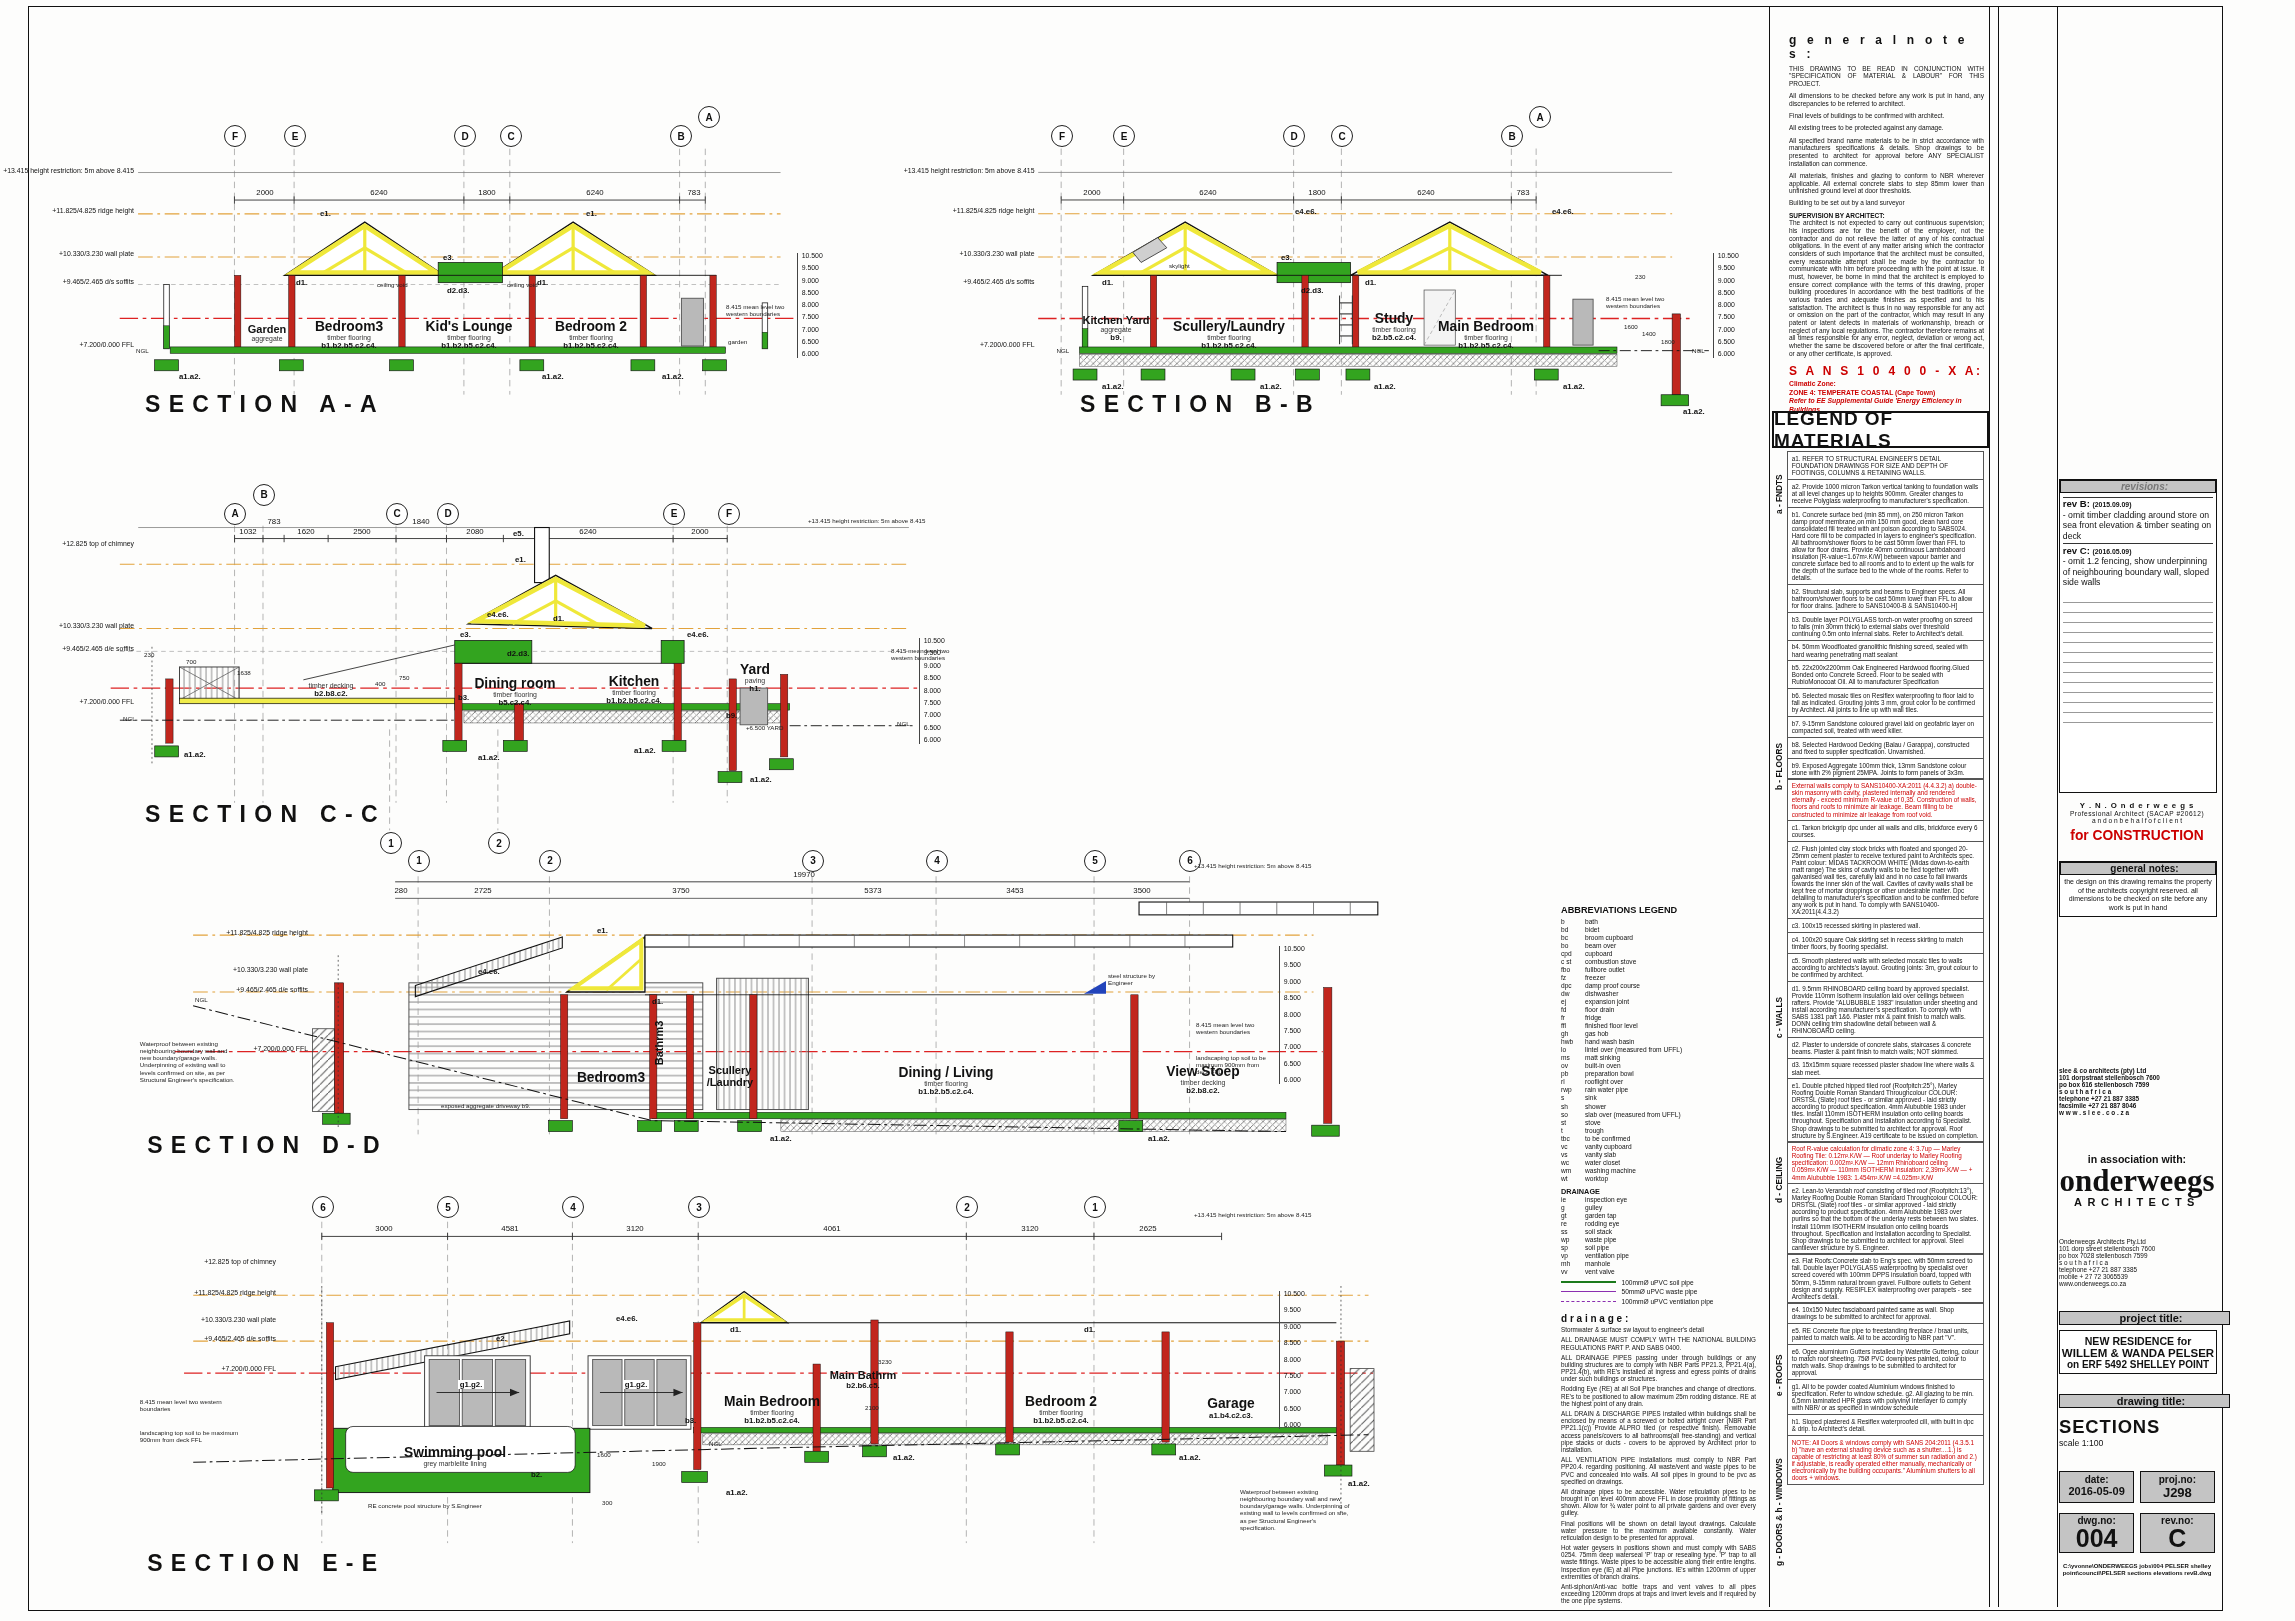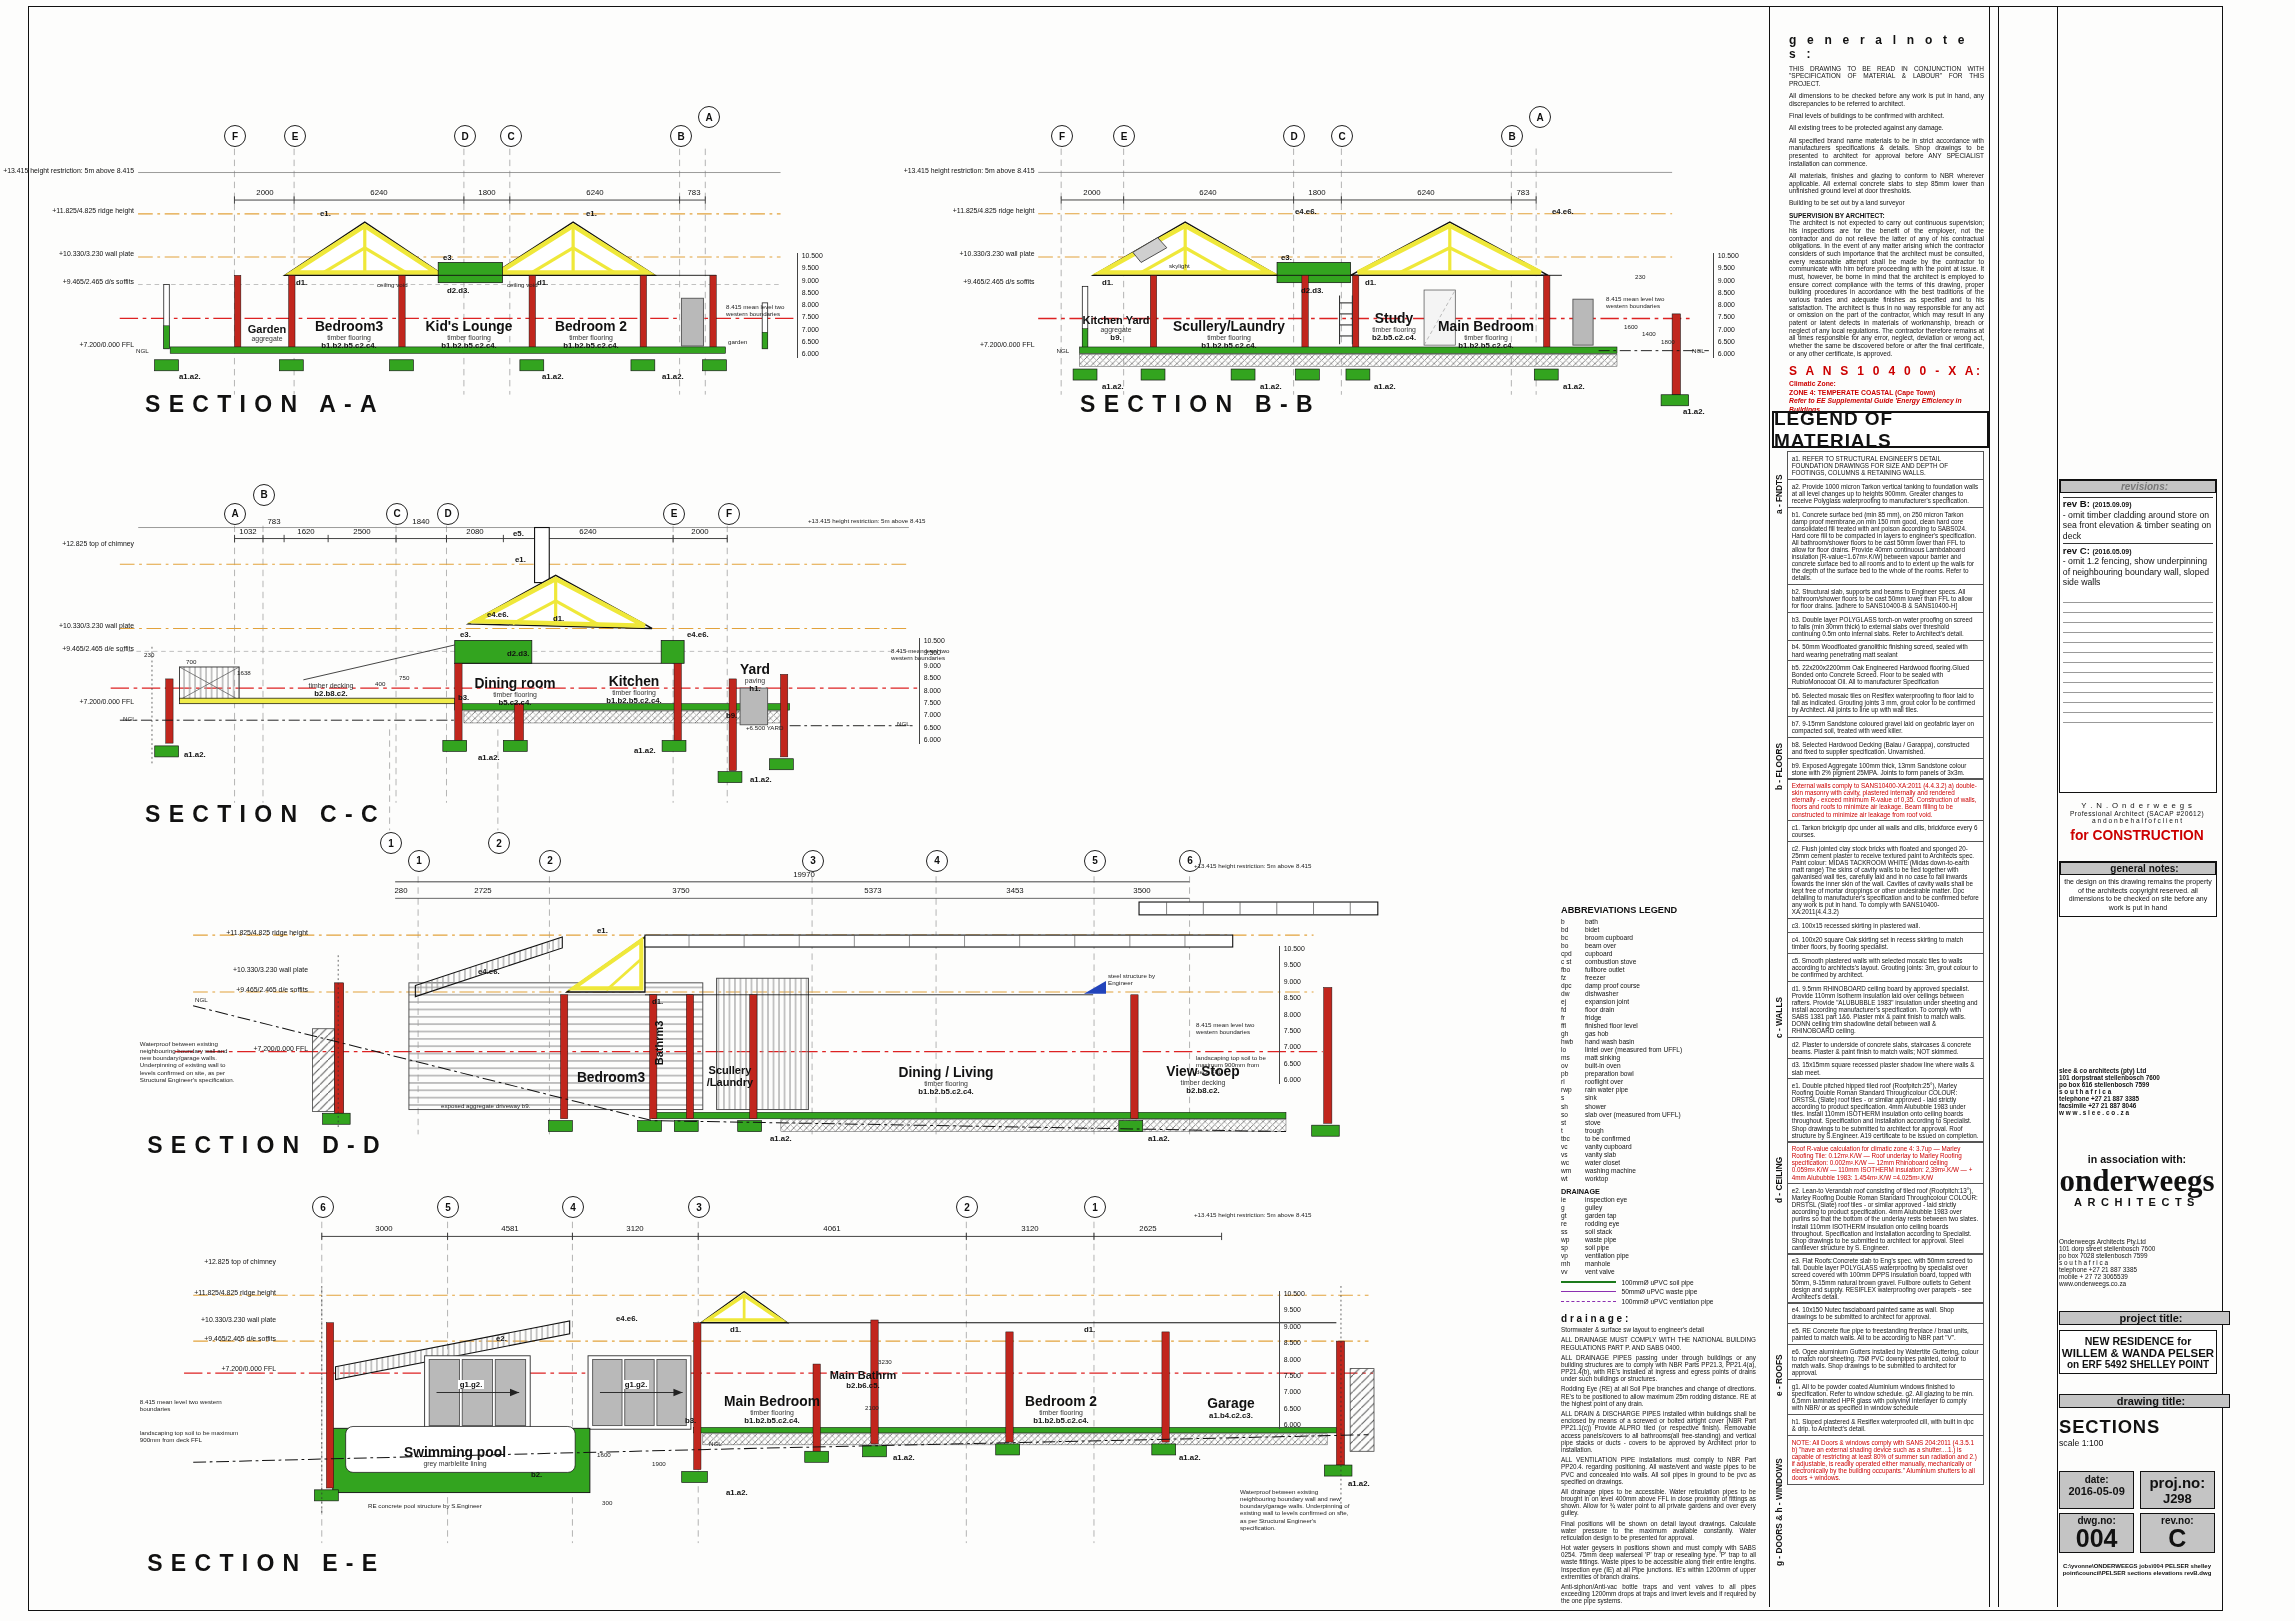--- a/index.html
+++ b/index.html
@@ -1088,21 +1088,21 @@
       </div>
 
       <div class="rev-entry">
         <b>rev C:</b> <span style="font-size:6.9px;font-weight:bold">(2016.05.09)</span>
         <div>- omit 1.2 fencing, show underpinning of neighbouring boundary wall, sloped side walls</div>
       </div>
     </div>
   <div class="ruled" style="height:138px;margin:3.7px 2.8px 0"></div>
 </div>
 <div class="tb" style="top:801px;text-align:center">
-  <div style="font-size:7.8px;font-weight:normal;letter-spacing:0.9px">Y . N . O n d e r w e e g s</div>
+  <div style="font-size:7.8px;font-weight:bold;letter-spacing:0.9px">Y . N . O n d e r w e e g s</div>
   <div style="font-size:6.6px;letter-spacing:0.5px">Professional Architect (SACAP #20612)</div>
   <div style="font-size:6.6px">a n d   o n   b e h a l f   o f   c l i e n t</div>
   <div style="font-size:13.8px;font-weight:bold;color:#c00;margin-top:3.7px">for CONSTRUCTION</div>
 </div>
 <div class="tb boxed" style="top:861px">
   <div class="graybar" style="font-size:10px">general notes:</div>
   <div style="font-size:7px;padding:2.8px 3.7px;text-align:center;line-height:1.25">the design on this drawing remains the property of the architects copyright reserved. all dimensions to be checked on site before any work is put in hand</div>
 </div>
 <div class="tb" style="top:1067px">
 
@@ -1167,21 +1167,21 @@
 <div class="tb" style="top:1416px;text-align:left">
   <div style="font-size:18.4px;font-weight:bold;letter-spacing:0.9px">SECTIONS</div>
   <div style="font-size:8.7px">scale 1:100</div>
 </div>
 <div class="tb" style="top:1471px;display:flex;gap:5.5px">
   <div class="graybar" style="flex:1;padding:1.8px 0">
     <div style="font-size:10px">date:</div>
     <div style="font-size:11px">2016-05-09</div>
   </div>
   <div class="graybar" style="flex:1;padding:1.8px 0">
-    <div style="font-size:15px">proj.no:</div>
+    <div style="font-size:10px">proj.no:</div>
     <div style="font-size:13px">J298</div>
   </div>
 </div>
 <div class="tb" style="top:1513px;display:flex;gap:5.5px">
   <div class="graybar" style="flex:1;padding:0.9px 0">
     <div style="font-size:10px">dwg.no:</div>
     <div style="font-size:25px;line-height:1">004</div>
   </div>
   <div class="graybar" style="flex:1;padding:0.9px 0">
     <div style="font-size:10px">rev.no:</div>

